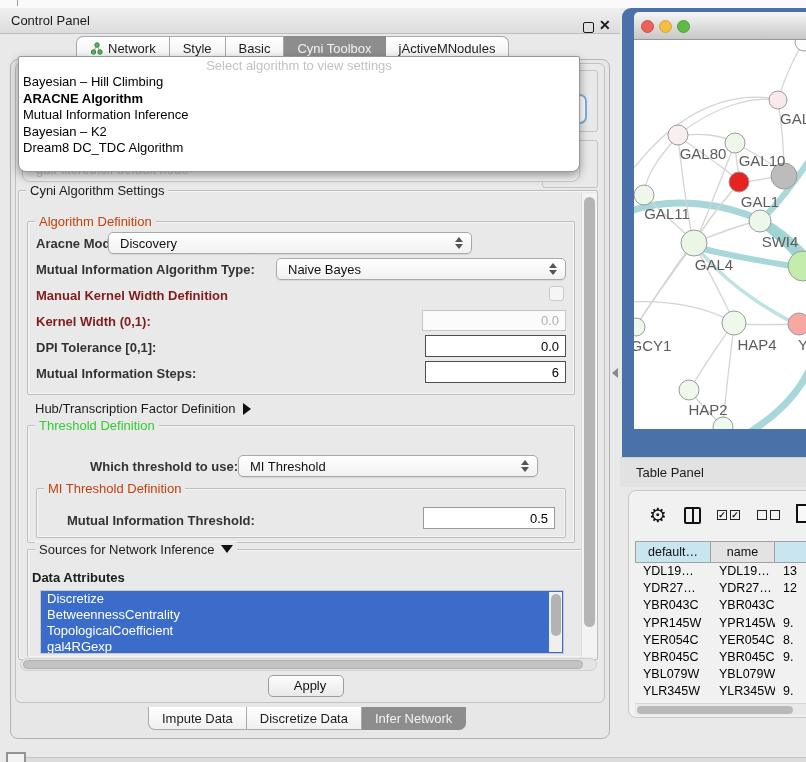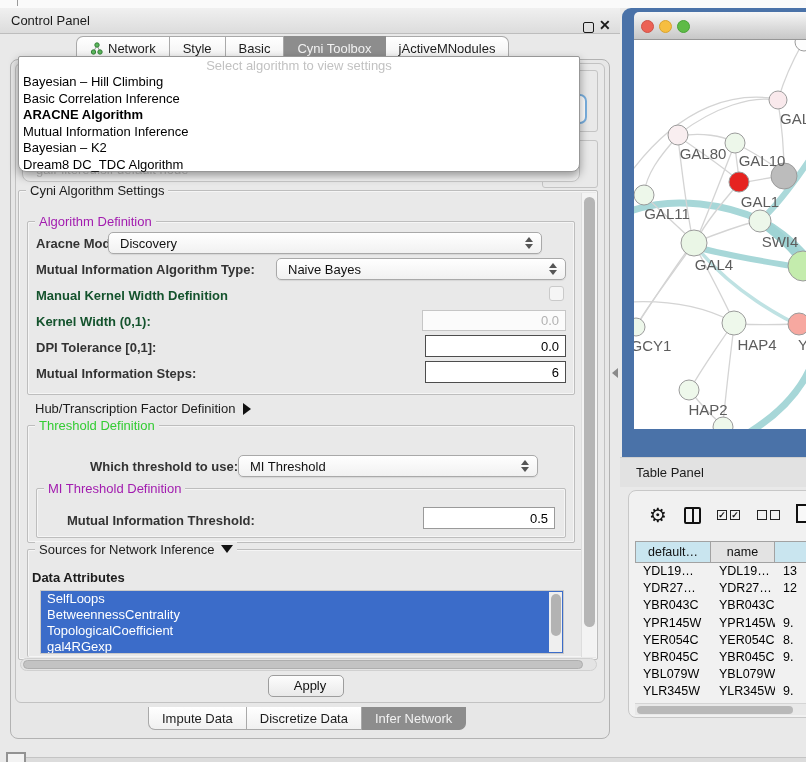--- a/index.html
+++ b/index.html
@@ -54,24 +54,24 @@
     box-shadow:0 4px 10px rgba(0,0,0,.38); z-index:50; }
   #popup-prompt { text-align:center; color:#c2c2c2; height:17px; line-height:17px; }
   .popup-item { height:16.5px; line-height:16.5px; padding-left:4px; color:#000; }
   .popup-item.bold { font-weight:bold; }
 
   
   .group { position:absolute; border:1px solid #bdbdbd; border-radius:2px;
     box-shadow:inset 0 0 0 1px rgba(255,255,255,.55); }
   .gtitle { position:absolute; top:-8px; left:7px; background:#e9e9e9; padding:0 4px;
     font-size:13px; color:#1c1c1c; white-space:nowrap; }
-  .gtitle.blue { color:#a21caf; }
+  .gtitle.blue { color:#c2410c; }
   .gtitle.green { color:#33cc33; }
   .blabel { position:absolute; font-weight:bold; color:#333; white-space:nowrap; }
-  .blabel.dis { color:#14532d; }
+  .blabel.dis { color:#7f1d1d; }
 
   #settings-group { left:18px; top:190px; width:580px; height:470px; }
 
   
   .combo { position:absolute; height:22px; background:linear-gradient(#ffffff,#f1f1f1);
     border:1px solid #a9a9a9; border-radius:5px; box-shadow:0 1px 1px rgba(0,0,0,.08);
     display:flex; align-items:center; padding:0 24px 0 11px; color:#111; }
   .spin { position:absolute; right:8px; top:4px; width:8px; }
   .spin b, .spin i { display:block; width:0; height:0; border-left:4px solid transparent;
     border-right:4px solid transparent; }
@@ -204,35 +204,34 @@
 <div class="abs" id="blue-frag"></div>
 <div class="abs frag" id="frag-b"></div>
 <div class="abs" id="ghost-combo">
   <span>galFiltered.sif default node</span>
 </div>
 
 <div class="abs" id="algo-popup">
   <div id="popup-prompt">Select algorithm to view settings</div>
   <div id="popup-items">
       <div class="popup-item">Bayesian – Hill Climbing</div>
-      <div class="popup-item">Basic Correlation Inference</div>
       <div class="popup-item bold">ARACNE Algorithm</div>
       <div class="popup-item">Mutual Information Inference</div>
       <div class="popup-item">Bayesian – K2</div>
       <div class="popup-item">Dream8 DC_TDC Algorithm</div>
     </div>
 </div>
 
 <div class="group" id="settings-group">
   <span class="gtitle">Cyni Algorithm Settings</span>
 
   <div class="group" style="left:8px; top:30px; width:548px; height:174px;">
     <span class="gtitle blue">Algorithm Definition</span>
     <span class="blabel" style="left:8px; top:14px;">Aracne Mode:</span>
-    <div class="combo" style="left:80px; top:10px; width:434px;">
+    <div class="combo" style="left:80px; top:10px; width:364px;">
       <span>Discovery</span>
       <span class="spin">
           <b></b>
           <i></i>
         </span>
     </div>
     <span class="blabel" style="left:8px; top:40px;">Mutual Information Algorithm Type:</span>
     <div class="combo" style="left:248px; top:36px; width:290px;">
       <span>Naive Bayes</span>
       <span class="spin">
@@ -277,21 +276,21 @@
         <span>0.5</span>
       </div>
     </div>
   </div>
 
   <div class="group" style="left:8px; top:358px; width:556px; height:108px; border-bottom:none;">
     <span class="gtitle"><span>Sources for Network Inference</span><span class="tri-down"></span></span>
     <span class="blabel" style="left:4px; top:20px; color:#1c1c1c;">Data Attributes</span>
     <div id="attr-list">
       <div id="attr-items">
-          <div class="attr-item">SelfLoops</div>
+          <div class="attr-item">Discretize</div>
           <div class="attr-item">BetweennessCentrality</div>
           <div class="attr-item">TopologicalCoefficient</div>
           <div class="attr-item">gal4RGexp</div>
         </div>
       <div id="attr-scroll">
           <div id="attr-thumb"></div>
         </div>
     </div>
   </div>
 

